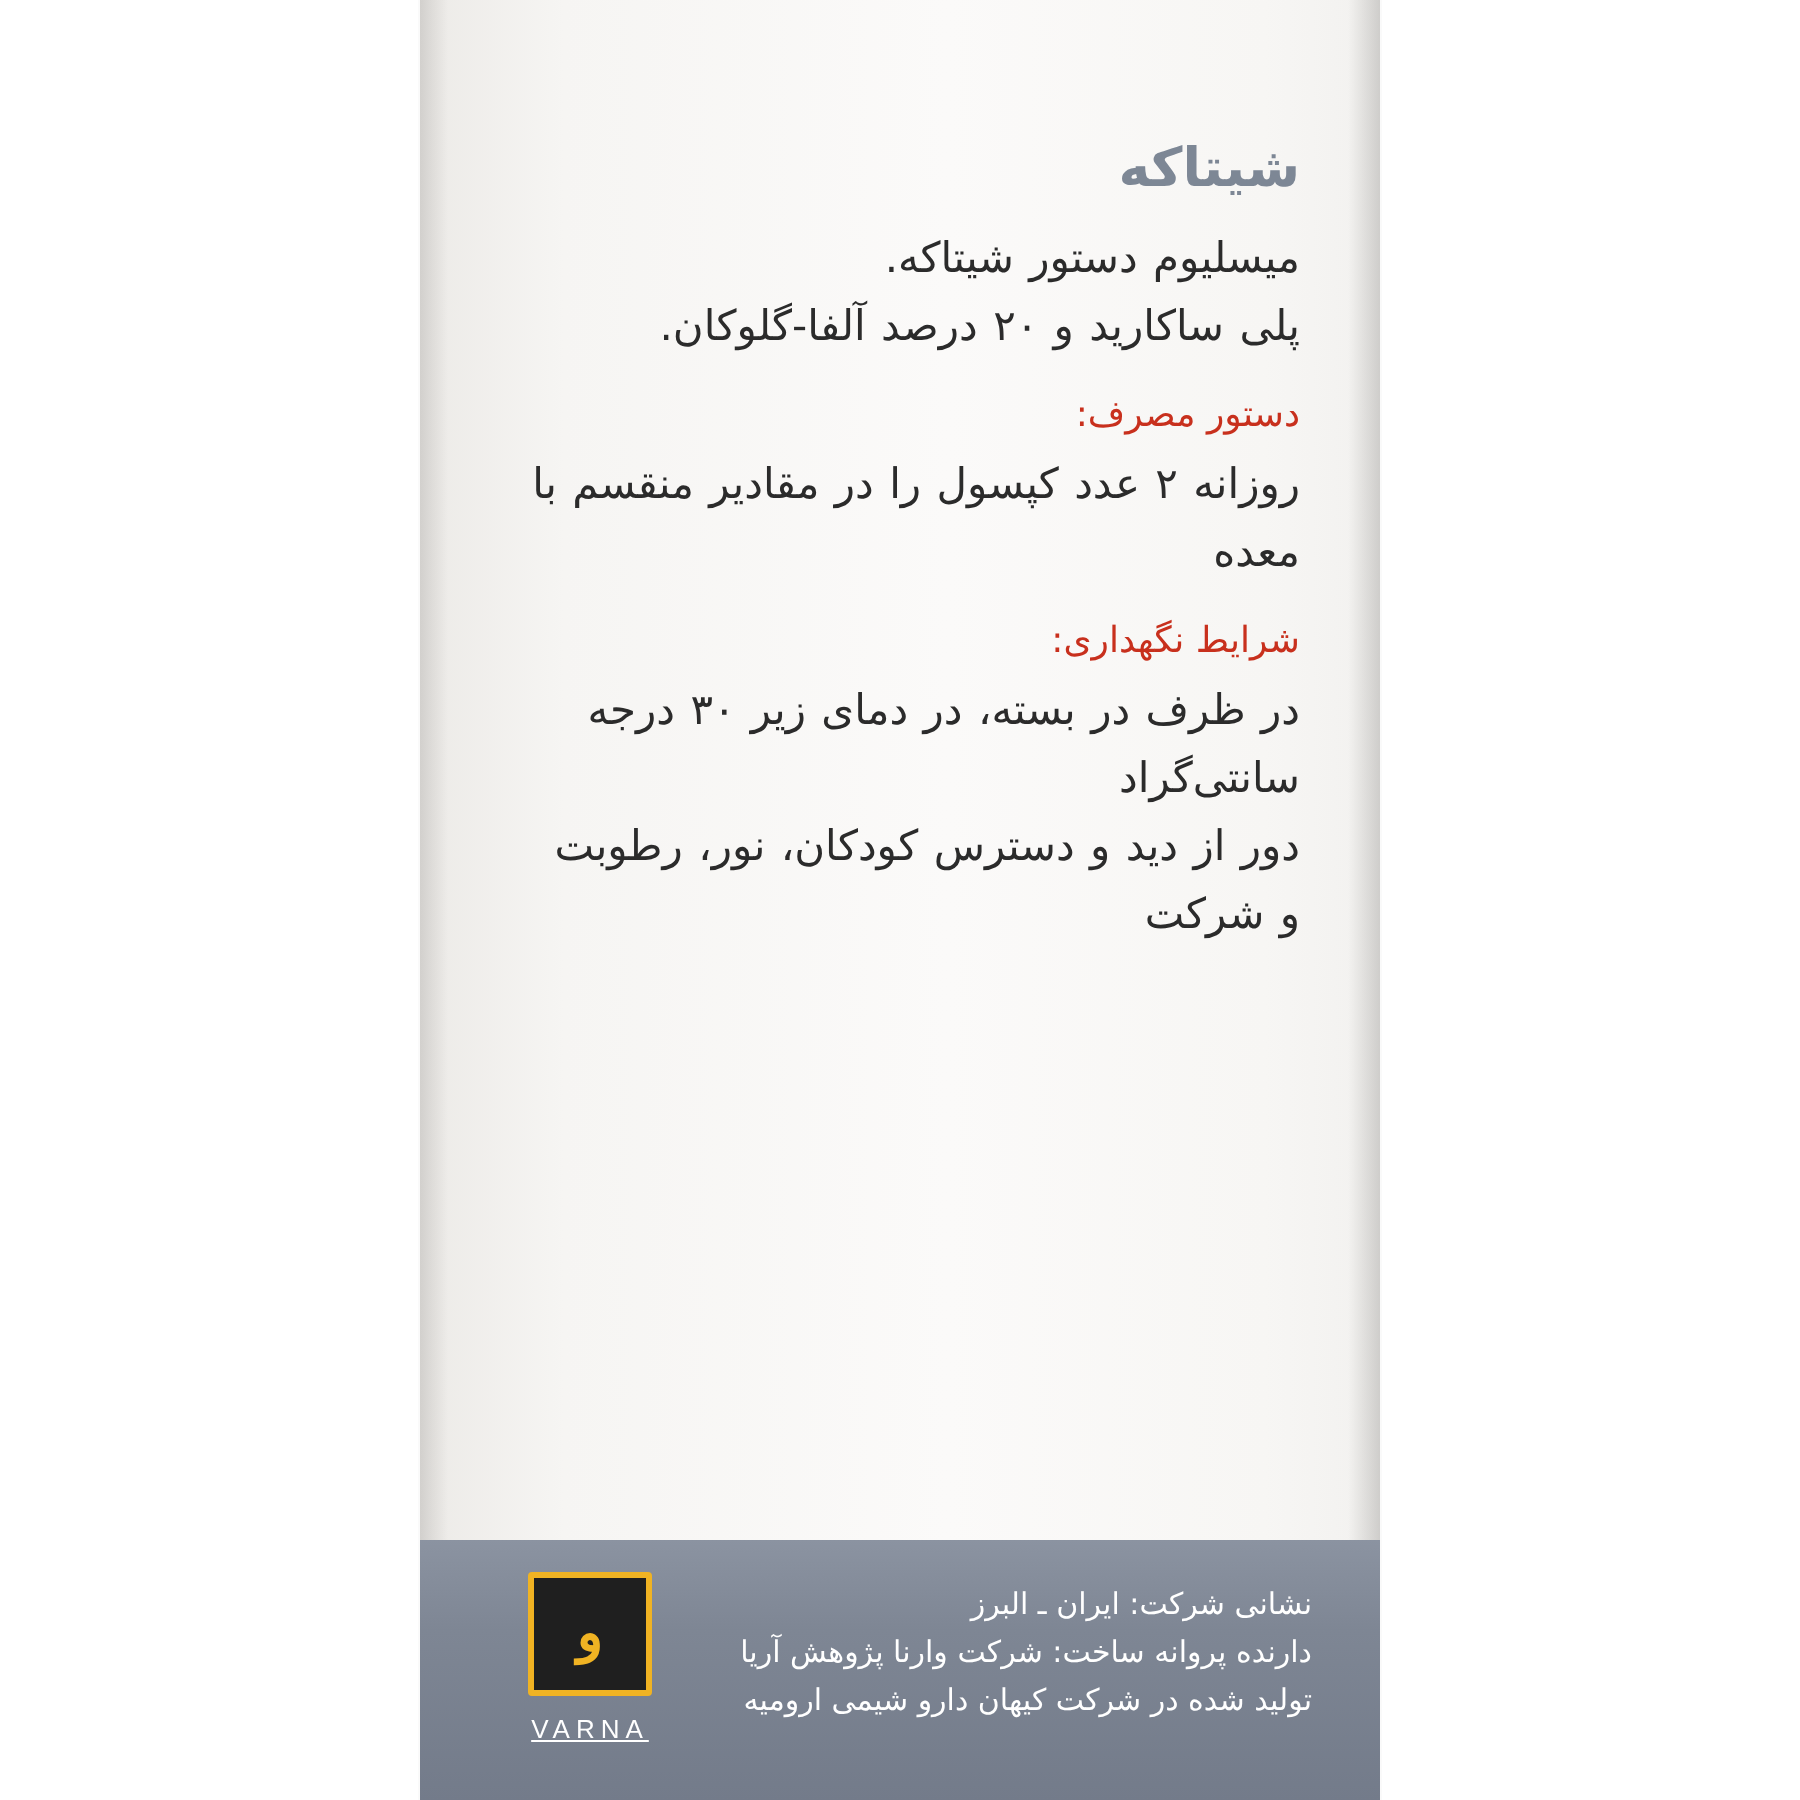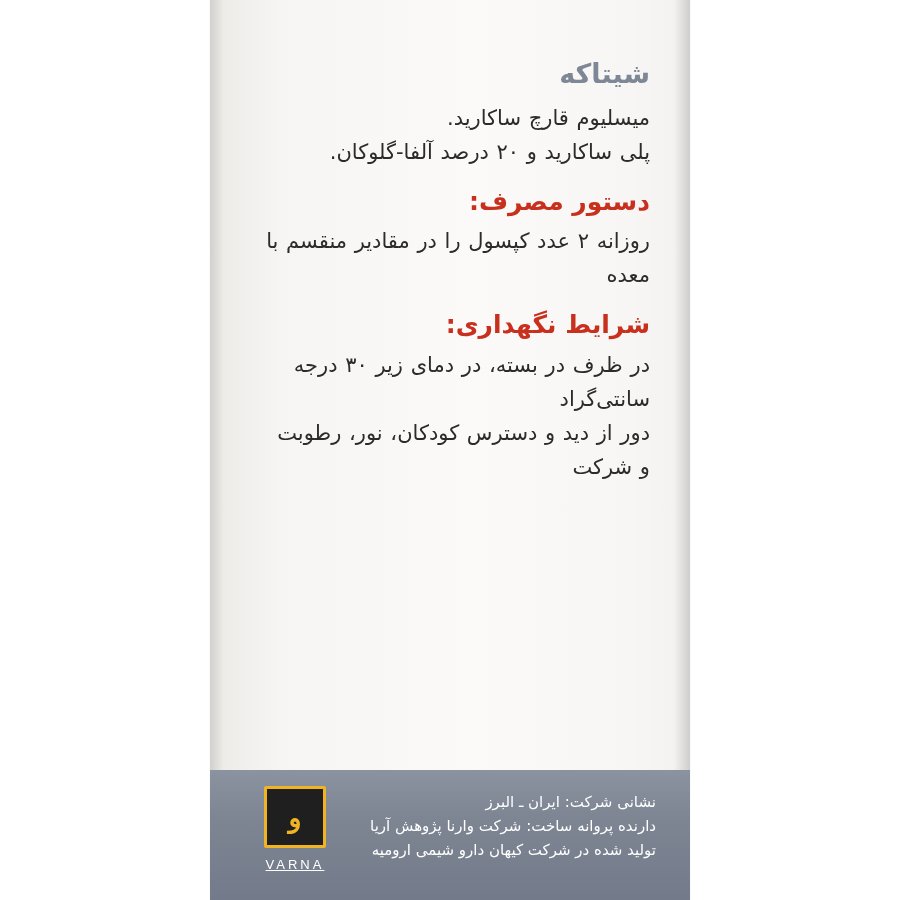--- a/index.html
+++ b/index.html
@@ -56,36 +56,36 @@
     width: 390px;
     text-align: right;
     direction: rtl;
   }
 
   .product-title {
     color: #7d8795;
     font-size: 27px;
     font-weight: bold;
     line-height: 1.25;
-    margin: 5px 0 10px 0;
+    margin: 16px 0 10px 0;
     letter-spacing: 0.5px;
   }
 
   .body-text {
     color: #2b2b2b;
     font-size: 21px;
     line-height: 1.62;
     margin: 0 0 14px 0;
     word-spacing: 1px;
   }
 
   .section-heading {
     color: #c8301d;
-    font-size: 25px;
-    font-weight: bold;
+    font-size: 18px;
+    font-weight: normal;
     line-height: 1.5;
     margin: 0 0 4px 0;
   }
 
   
   .footer-band {
     position: absolute;
     left: 0;
     bottom: 0;
     width: 100%;
@@ -163,21 +163,21 @@
 
   <div class="box">
     <div class="box-edge-left"></div>
     <div class="box-edge-right"></div>
 
     <div class="panel">
 
       <div class="product-title">شیتاکه</div>
 
       <div class="body-text">
-        <div>میسلیوم قارچ ساکارید.</div>
+        <div>میسلیوم دستور شیتاکه.</div>
         <div>پلی ساکارید و ۲۰ درصد آلفا-گلوکان.</div>
       </div>
 
       <div class="section-heading">دستور مصرف:</div>
       <div class="body-text">
         <div>روزانه ۲ عدد کپسول را در مقادیر منقسم با معده</div>
       </div>
 
       <div class="section-heading">شرایط نگهداری:</div>
       <div class="body-text">

